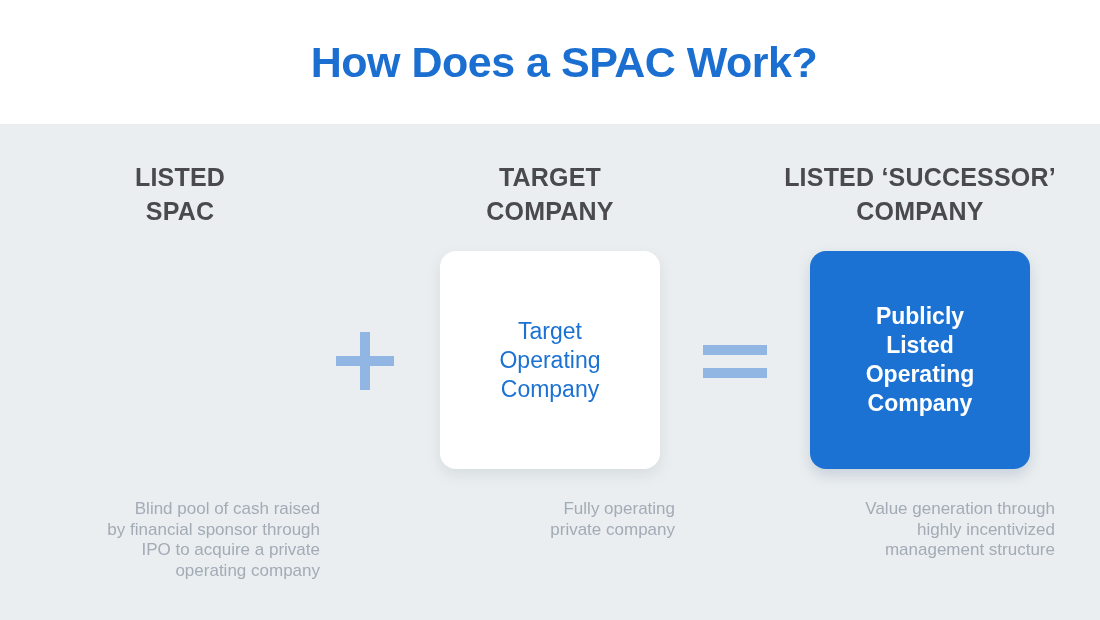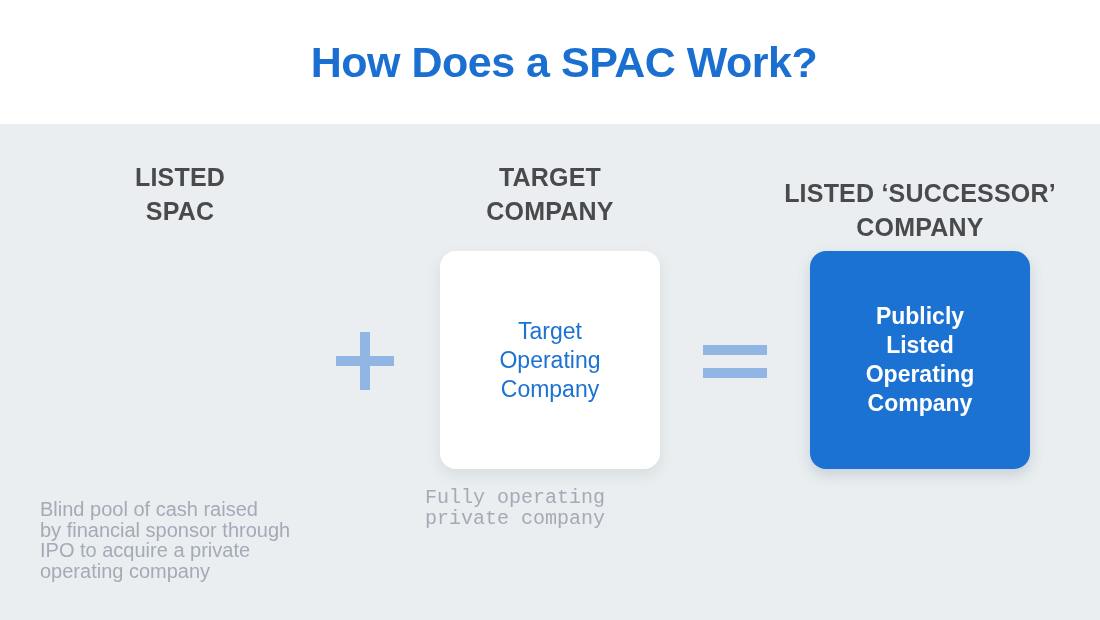--- a/index.html
+++ b/index.html
@@ -59,21 +59,21 @@
     text-align: center;
     font-size: 25px;
     font-weight: 700;
     line-height: 34px;
     color: #4a4a4c;
     letter-spacing: 0.2px;
     white-space: pre-line;
   }
   #head-0 { left: 40px;  top: 160px; width: 280px; }
   #head-1 { left: 410px; top: 160px; width: 280px; }
-  #head-2 { left: 760px; top: 176px; width: 320px; }
+  #head-2 { left: 760px; top: 160px; width: 320px; }
 
   
   .card {
     position: absolute;
     width: 220px;
     height: 218px;
     border-radius: 16px;
     display: flex;
     align-items: center;
     justify-content: center;
@@ -157,28 +157,28 @@
     text-align: center;
     font-size: 17px;
     line-height: 20.5px;
     color: #9aa2ad;
     white-space: pre-line;
   }
 
   
   .caption {
     position: absolute;
-    text-align: left;
-    font-size: 20px;
+    text-align: right;
+    font-size: 17px;
     line-height: 20.5px;
     color: #a3abb6;
     white-space: pre-line;
   }
   #cap-0 { left: 40px;  top: 499px; width: 280px; }
-  #cap-1 { left: 425px; top: 488px; width: 250px; font-family: Liberation Mono, monospace; }
+  #cap-1 { left: 425px; top: 499px; width: 250px; }
   #cap-2 { left: 785px; top: 499px; width: 270px; }
 </style>
 </head>
 <body>
 
 <div class="page">
 
   <div class="header-band">
     <div class="page-title">How Does a SPAC Work?</div>
   </div>
@@ -216,14 +216,17 @@
     <div class="eq-bar eq-bar-top"></div>
     <div class="eq-bar eq-bar-bottom"></div>
   </div>
 
   <div class="caption" id="cap-0">Blind pool of cash raised
 by financial sponsor through
 IPO to acquire a private
 operating company</div>
   <div class="caption" id="cap-1">Fully operating
 private company</div>
+  <div class="caption" id="cap-2">Value generation through
+highly incentivized
+management structure</div>
 
 </div>
 
 </body></html>

